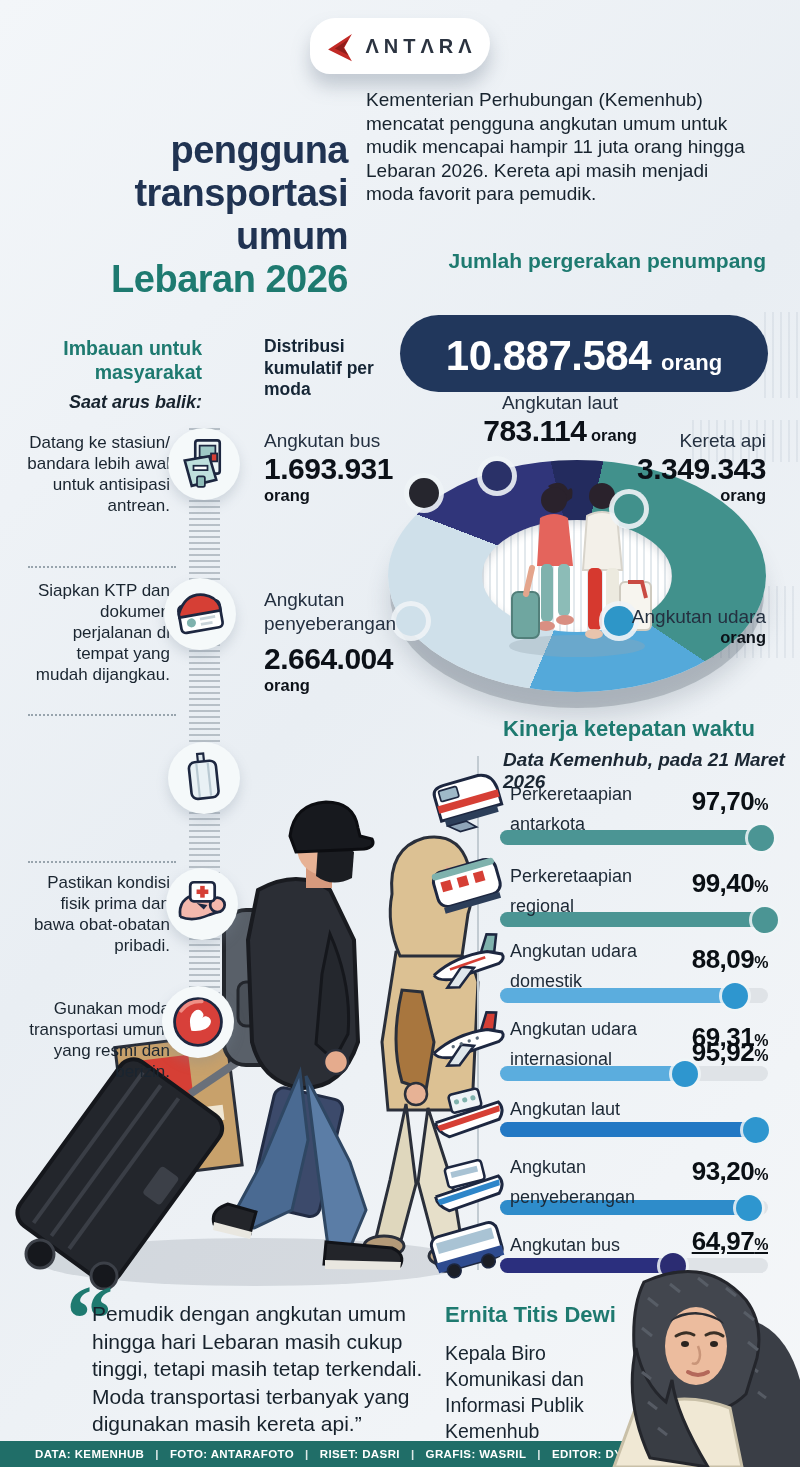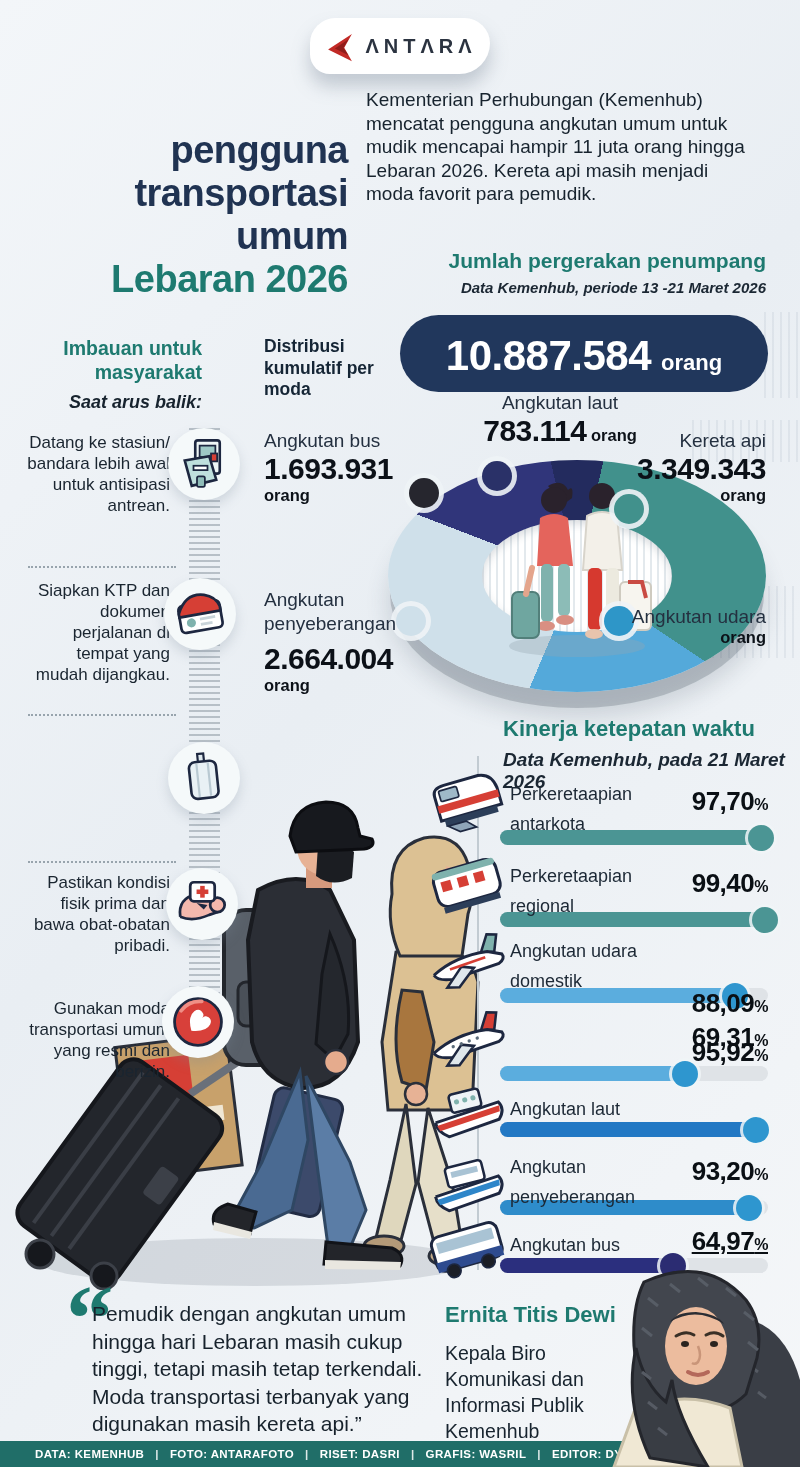--- a/index.html
+++ b/index.html
@@ -125,21 +125,20 @@
     <br>
     <span>pengguna</span><br>
     <span>transportasi</span><br>
     <span>umum</span><br>
     <span class="hl">Lebaran 2026</span>
   </div>
 
   <div class="abs intro">Kementerian Perhubungan (Kemenhub) mencatat pengguna angkutan umum untuk mudik mencapai hampir 11 juta orang hingga Lebaran 2026. Kereta api masih menjadi moda favorit para pemudik.</div>
 
   <div class="abs pass-heading">Jumlah pergerakan penumpang</div>
-  <div class="abs pass-source">Data Kemenhub, periode 13 -21 Maret 2026</div>
 
   <div class="abs total-pill">
     <span class="total-value">10.887.584</span>
     <span class="total-unit">orang</span>
   </div>
 
   <div class="abs adv-heading">Imbauan untuk masyarakat</div>
 
   <div class="abs dist-label">Distribusi kumulatif per moda</div>
   <div class="abs adv-sub">Saat arus balik:</div>
@@ -323,27 +322,28 @@
     </svg>
   </div>
 
   <div class="abs kin-heading">Kinerja ketepatan waktu</div>
   <div class="abs kin-source">Data Kemenhub, pada 21 Maret 2026</div>
   <div class="abs kin-line"></div>
 
   <div class="abs bar-label" style="top:779px;">Perkeretaapian antarkota</div>
   <div class="abs bar-label" style="top:861px;">Perkeretaapian regional</div>
   <div class="abs bar-label" style="top:936px;">Angkutan udara domestik</div>
+  <div class="abs bar-label" style="top:1014px;">Angkutan udara internasional</div>
   <div class="abs bar-label" style="top:1094px;">Angkutan laut</div>
   <div class="abs bar-label" style="top:1152px;">Angkutan penyeberangan</div>
   <div class="abs bar-label" style="top:1230px;">Angkutan bus</div>
 
   <div class="abs bar-pct" style="top:786px;"><span>97,70</span><span class="pct-unit">%</span></div>
   <div class="abs bar-pct" style="top:868px;"><span>99,40</span><span class="pct-unit">%</span></div>
-  <div class="abs bar-pct" style="top:944px;margin-top:44px;"><span>88,09</span><span class="pct-unit">%</span></div>
+  <div class="abs bar-pct" style="top:944px;"><span>88,09</span><span class="pct-unit">%</span></div>
   <div class="abs bar-pct" style="top:1022px;"><span>69,31</span><span class="pct-unit">%</span></div>
   <div class="abs bar-pct" style="top:1037px;"><span>95,92</span><span class="pct-unit">%</span></div>
   <div class="abs bar-pct" style="top:1156px;"><span>93,20</span><span class="pct-unit">%</span></div>
   <div class="abs bar-pct" style="top:1226px;text-decoration:underline;"><span>64,97</span><span class="pct-unit">%</span></div>
 
   <div class="abs bar-track" style="top:830px;">
       <div class="bar-fill" style="width: 97.7%; background: rgb(75, 149, 148);">
         <span class="bar-dot" style="background: rgb(75, 149, 148);"></span>
       </div>
     </div>

